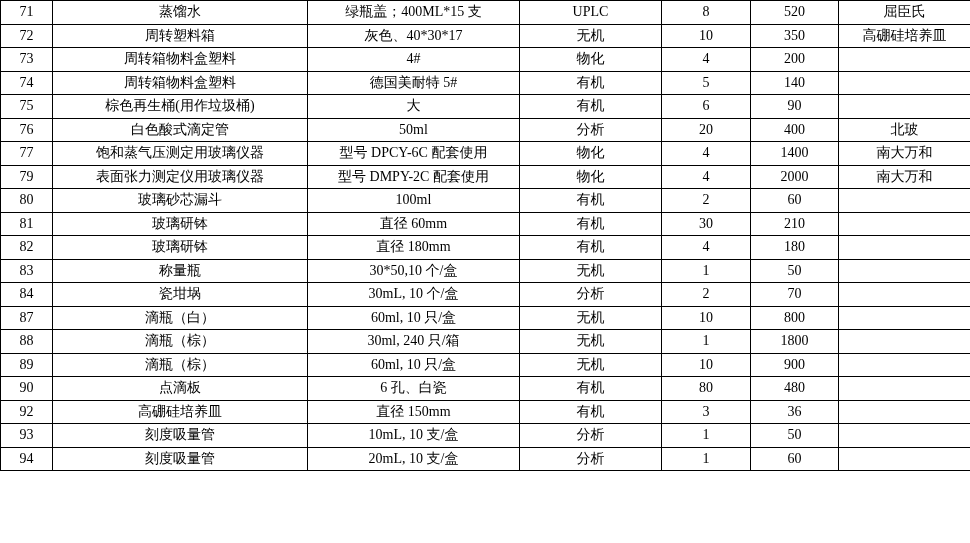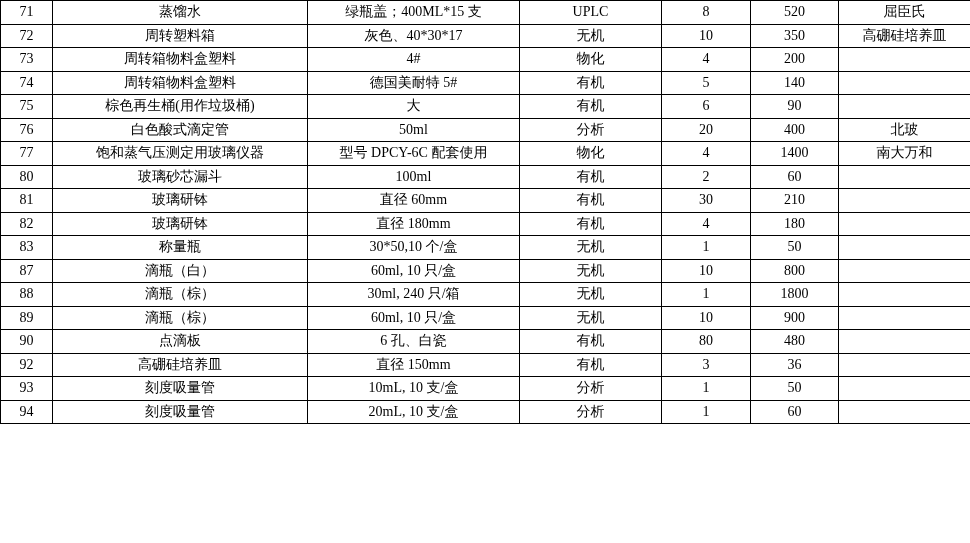--- a/index.html
+++ b/index.html
@@ -109,20 +109,29 @@
       <tr>
         <td>77</td>
         <td>饱和蒸气压测定用玻璃仪器</td>
         <td>型号 DPCY-6C 配套使用</td>
         <td>物化</td>
         <td>4</td>
         <td>1400</td>
         <td>南大万和</td>
       </tr>
       <tr>
+        <td>79</td>
+        <td>表面张力测定仪用玻璃仪器</td>
+        <td>型号 DMPY-2C 配套使用</td>
+        <td>物化</td>
+        <td>4</td>
+        <td>2000</td>
+        <td>南大万和</td>
+      </tr>
+      <tr>
         <td>80</td>
         <td>玻璃砂芯漏斗</td>
         <td>100ml</td>
         <td>有机</td>
         <td>2</td>
         <td>60</td>
         <td></td>
       </tr>
       <tr>
         <td>81</td>
@@ -142,20 +151,29 @@
         <td>180</td>
         <td></td>
       </tr>
       <tr>
         <td>83</td>
         <td>称量瓶</td>
         <td>30*50,10 个/盒</td>
         <td>无机</td>
         <td>1</td>
         <td>50</td>
+        <td></td>
+      </tr>
+      <tr>
+        <td>84</td>
+        <td>瓷坩埚</td>
+        <td>30mL, 10 个/盒</td>
+        <td>分析</td>
+        <td>2</td>
+        <td>70</td>
         <td></td>
       </tr>
       <tr>
         <td>87</td>
         <td>滴瓶（白）</td>
         <td>60ml, 10 只/盒</td>
         <td>无机</td>
         <td>10</td>
         <td>800</td>
         <td></td>

